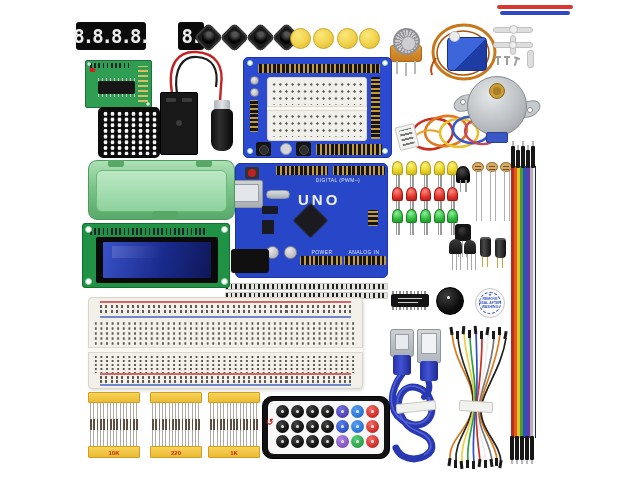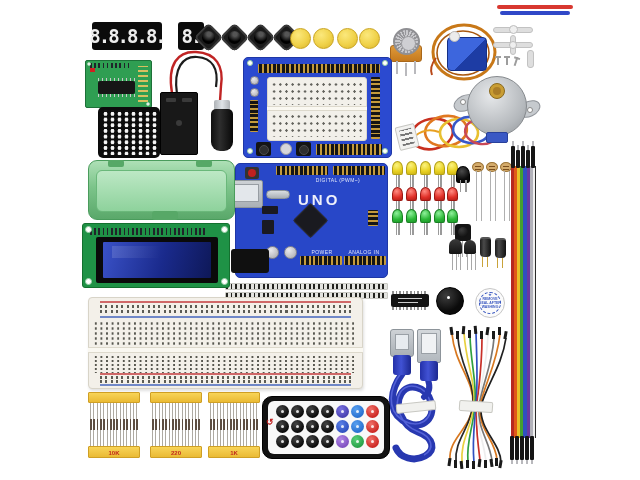--- a/index.html
+++ b/index.html
@@ -236,21 +236,21 @@
       <rect x="478" y="459" width="3" height="8" fill="#1a1a1a" transform="rotate(6 479 463)"></rect>
     <rect x="484" y="460" width="3" height="8" fill="#1a1a1a"></rect>
       <rect x="490" y="459" width="3" height="8" fill="#1a1a1a" transform="rotate(-8 491 463)"></rect>
     <rect x="495" y="458" width="3" height="8" fill="#1a1a1a"></rect>
       <rect x="499" y="460" width="3" height="8" fill="#1a1a1a" transform="rotate(10 500 464)"></rect>
   </svg>
 
   <div class="c fjw" style="left:497px;top:5px;width:76px;background:#d83830"></div>
   <div class="c fjw" style="left:500px;top:11px;width:70px;background:#3048c8"></div>
 
-  <div class="c seg" style="left:92px;top:22px;width:70px;height:28px">
+  <div class="c seg" style="left:76px;top:22px;width:70px;height:28px">
     <span>8.8.8.8.</span>
   </div>
   <div class="c seg" style="left:178px;top:22px;width:26px;height:28px">
     <span>8.</span>
   </div>
 
   <div class="c tact" style="left:198px;top:27px"></div>
   <div class="c tact" style="left:224px;top:27px"></div>
   <div class="c tact" style="left:250px;top:27px"></div>
   <div class="c tact" style="left:276px;top:27px"></div>

